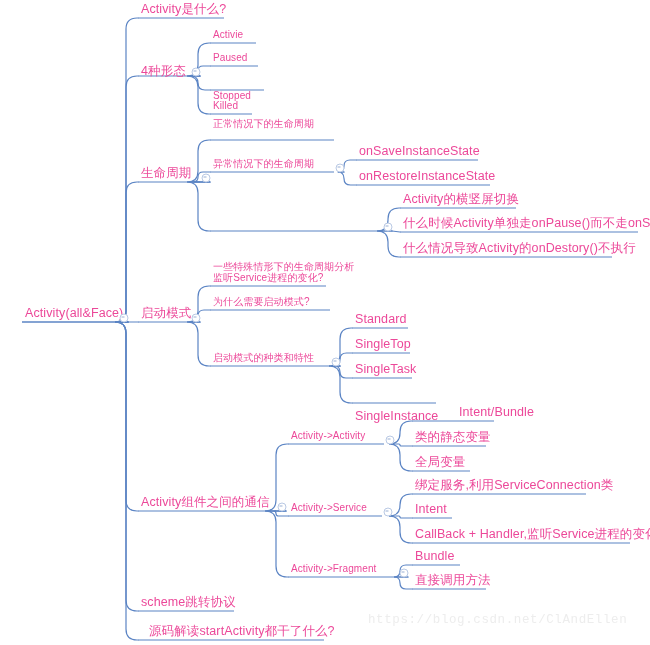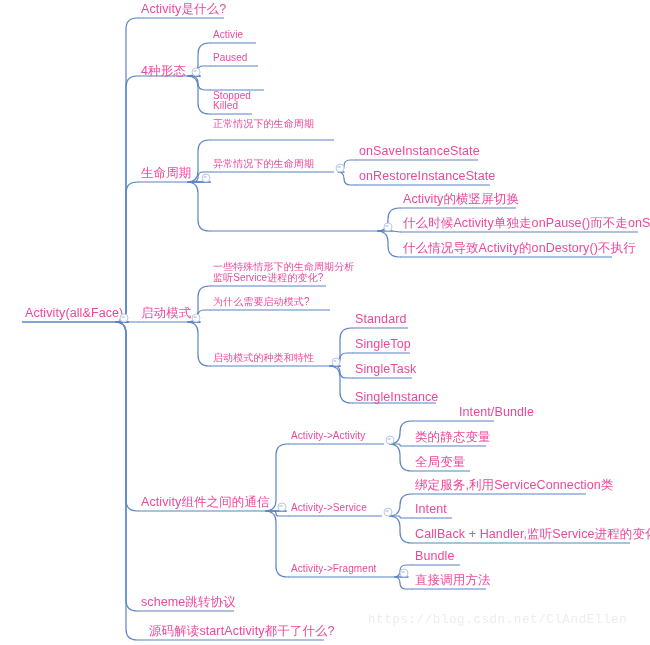--- a/index.html
+++ b/index.html
@@ -178,21 +178,21 @@
       <div class="node lvl3" style="left: 400px; top: 257px;">什么情况导致Activity的onDestory()不执行</div>
       <div class="node lvl1" style="left: 138px; top: 322px;">启动模式</div>
       <div class="toggle" style="left: 196px; top: 318px;"></div>
       <div class="node lvl2" style="left: 210px; top: 286px;">监听Service进程的变化?</div>
       <div class="node lvl2" style="left: 210px; top: 310px;">为什么需要启动模式?</div>
       <div class="node lvl2" style="left: 210px; top: 366px;">启动模式的种类和特性</div>
       <div class="toggle" style="left: 336px; top: 362px;"></div>
       <div class="node lvl3" style="left: 352px; top: 328px;">Standard</div>
       <div class="node lvl3" style="left: 352px; top: 353px;">SingleTop</div>
       <div class="node lvl3" style="left: 352px; top: 378px;">SingleTask</div>
-      <div class="node lvl3" style="left: 352px; top: 406px;">SingleInstance</div>
+      <div class="node lvl3" style="left: 352px; top: 425px;">SingleInstance</div>
       <div class="node lvl1" style="left: 138px; top: 511px;">Activity组件之间的通信</div>
       <div class="toggle" style="left: 282px; top: 507px;"></div>
       <div class="node lvl2" style="left: 288px; top: 444px;">Activity-&gt;Activity</div>
       <div class="toggle" style="left: 390px; top: 440px;"></div>
       <div class="node lvl3" style="left: 412px; top: 421px; margin-left: 44px;">Intent/Bundle</div>
       <div class="node lvl3" style="left: 412px; top: 446px;">类的静态变量</div>
       <div class="node lvl3" style="left: 412px; top: 471px;">全局变量</div>
       <div class="node lvl2" style="left: 288px; top: 516px;">Activity-&gt;Service</div>
       <div class="toggle" style="left: 388px; top: 512px;"></div>
       <div class="node lvl3" style="left: 412px; top: 494px;">绑定服务,利用ServiceConnection类</div>

